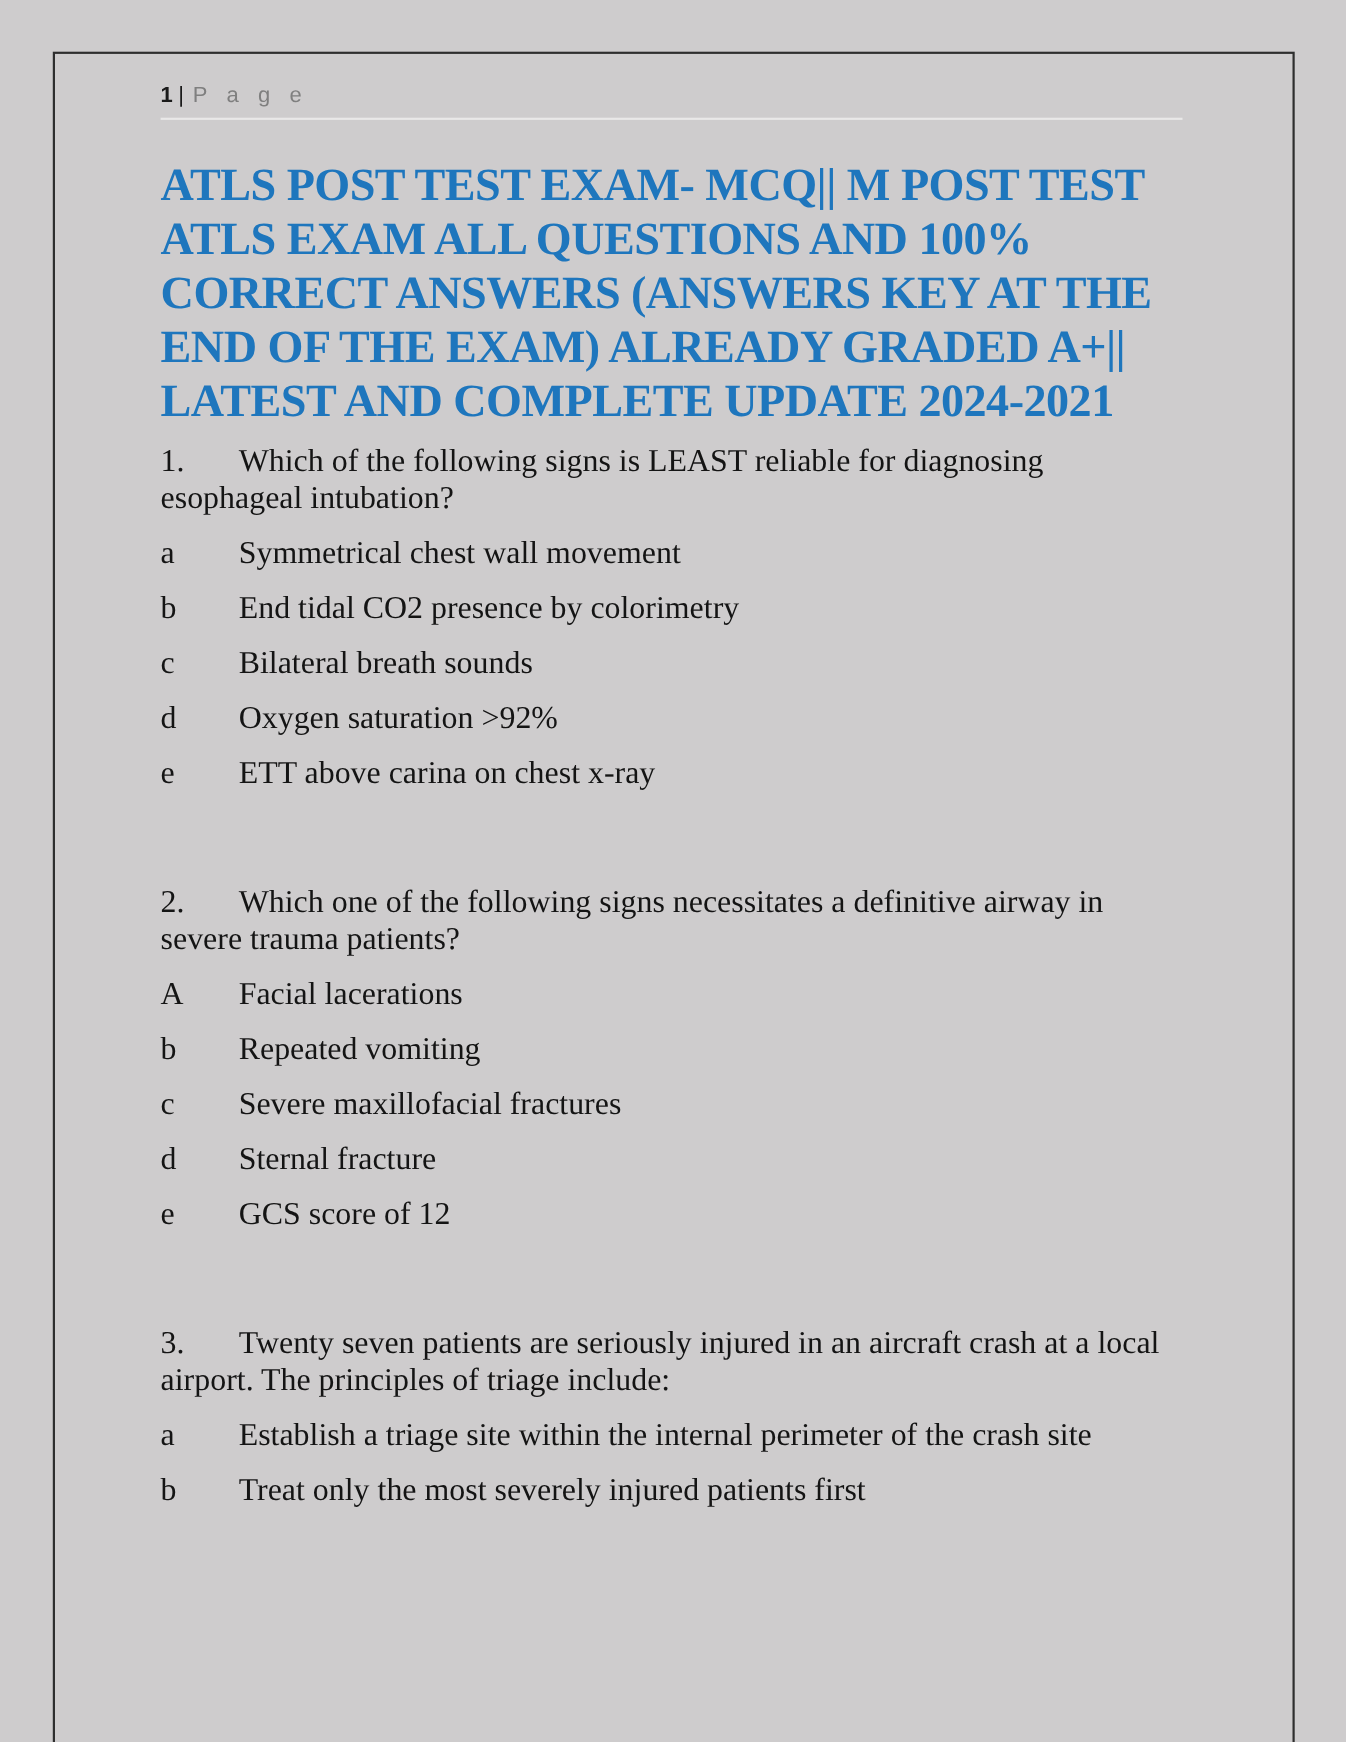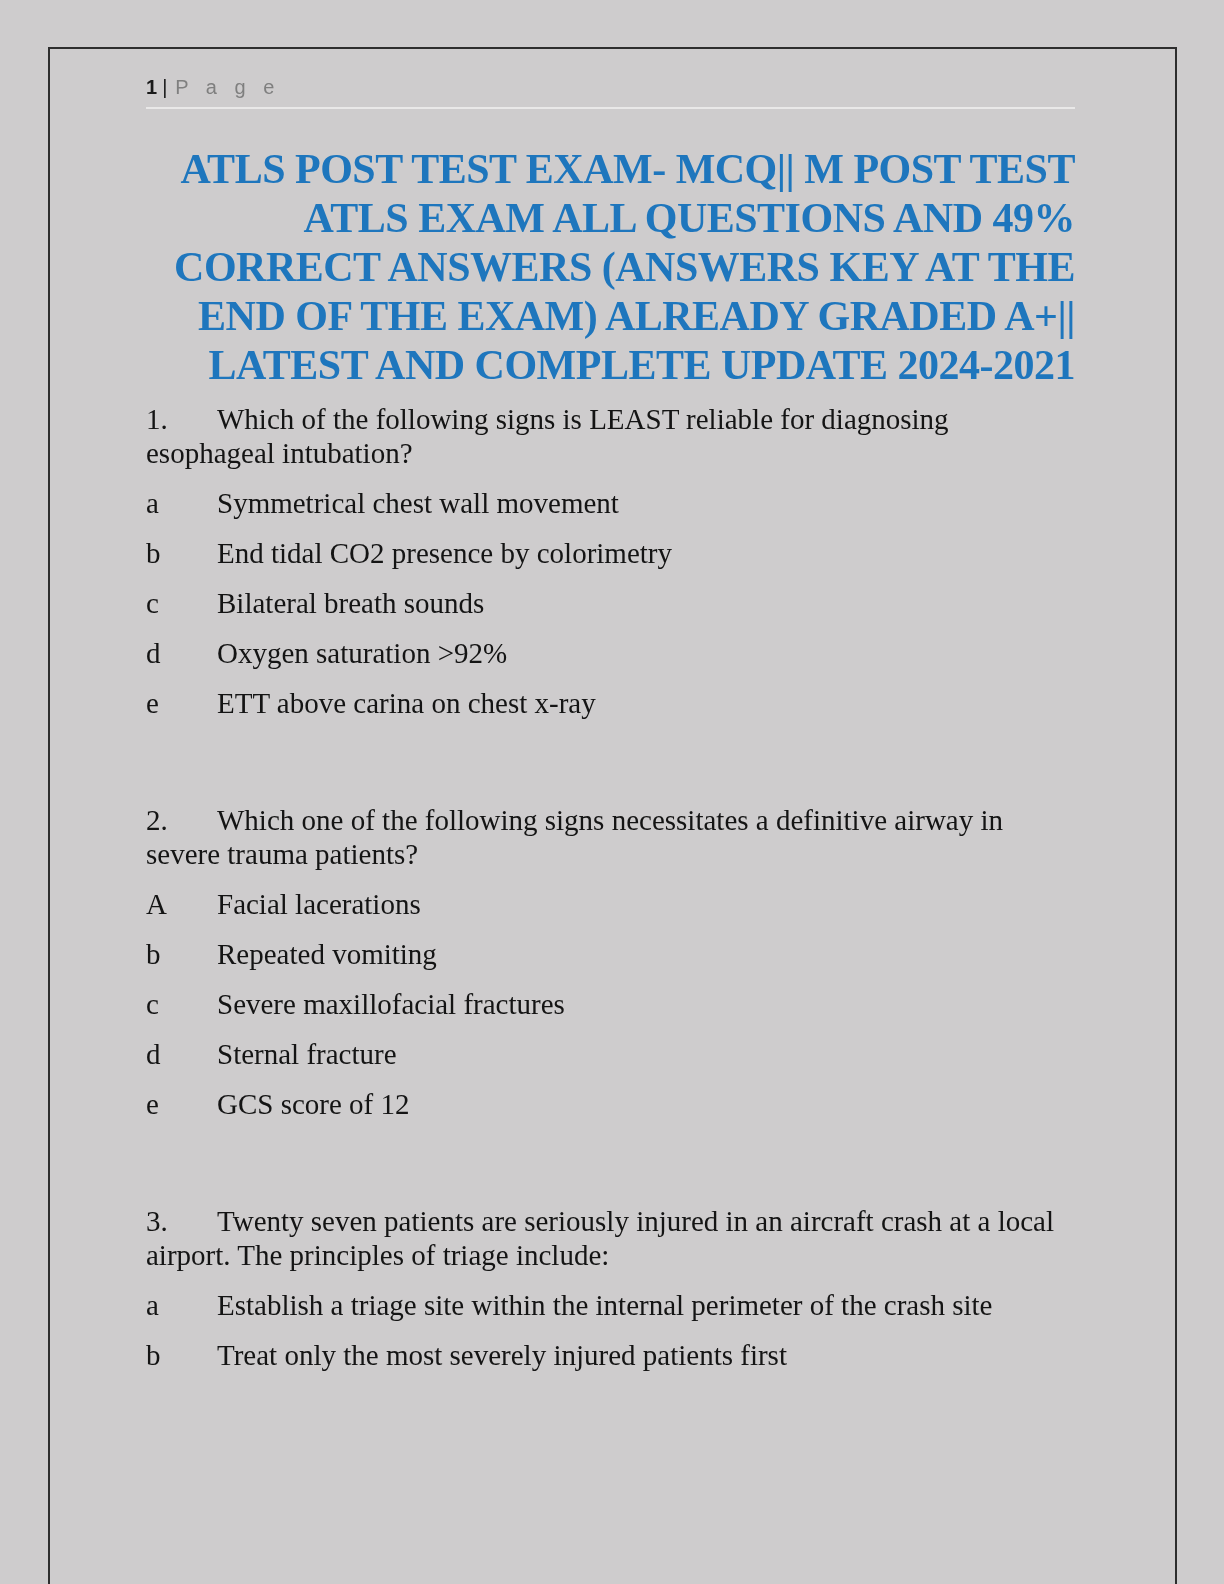--- a/index.html
+++ b/index.html
@@ -50,21 +50,21 @@
     letter-spacing: 6px;
   }
   .title {
     margin-top: 36px;
     color: #1e76bd;
     font-weight: bold;
     font-size: 42px;
     line-height: 49px;
     letter-spacing: -0.5px;
   }
-  .title-line { white-space: nowrap; text-align: right; }
+  .title-line { white-space: nowrap; }
   .qblock { margin-top: 83px; }
   .qblock.first { margin-top: 12px; }
   .qline, .option {
     font-size: 29px;
     line-height: 34px;
     margin: 0;
   }
   .option { margin-top: 16px; }
   .options { margin-top: 0; }
   .qline .tabnum, .option .tabnum {
@@ -79,21 +79,21 @@
   <div class="page">
 
     <div class="header">
       <span class="pnum">1</span><span class="pipe">|</span><span class="plabel">P a g e</span>
     </div>
 
     <div class="title">
 
         <div class="title-line">ATLS POST TEST EXAM- MCQ|| M POST TEST</div>
 
-        <div class="title-line">ATLS EXAM ALL QUESTIONS AND 49%</div>
+        <div class="title-line">ATLS EXAM ALL QUESTIONS AND 100%</div>
 
         <div class="title-line">CORRECT ANSWERS (ANSWERS KEY AT THE</div>
 
         <div class="title-line">END OF THE EXAM) ALREADY GRADED A+||</div>
 
         <div class="title-line">LATEST AND COMPLETE UPDATE 2024-2021</div>
 
       </div>
 
     <section class="qblock first">

